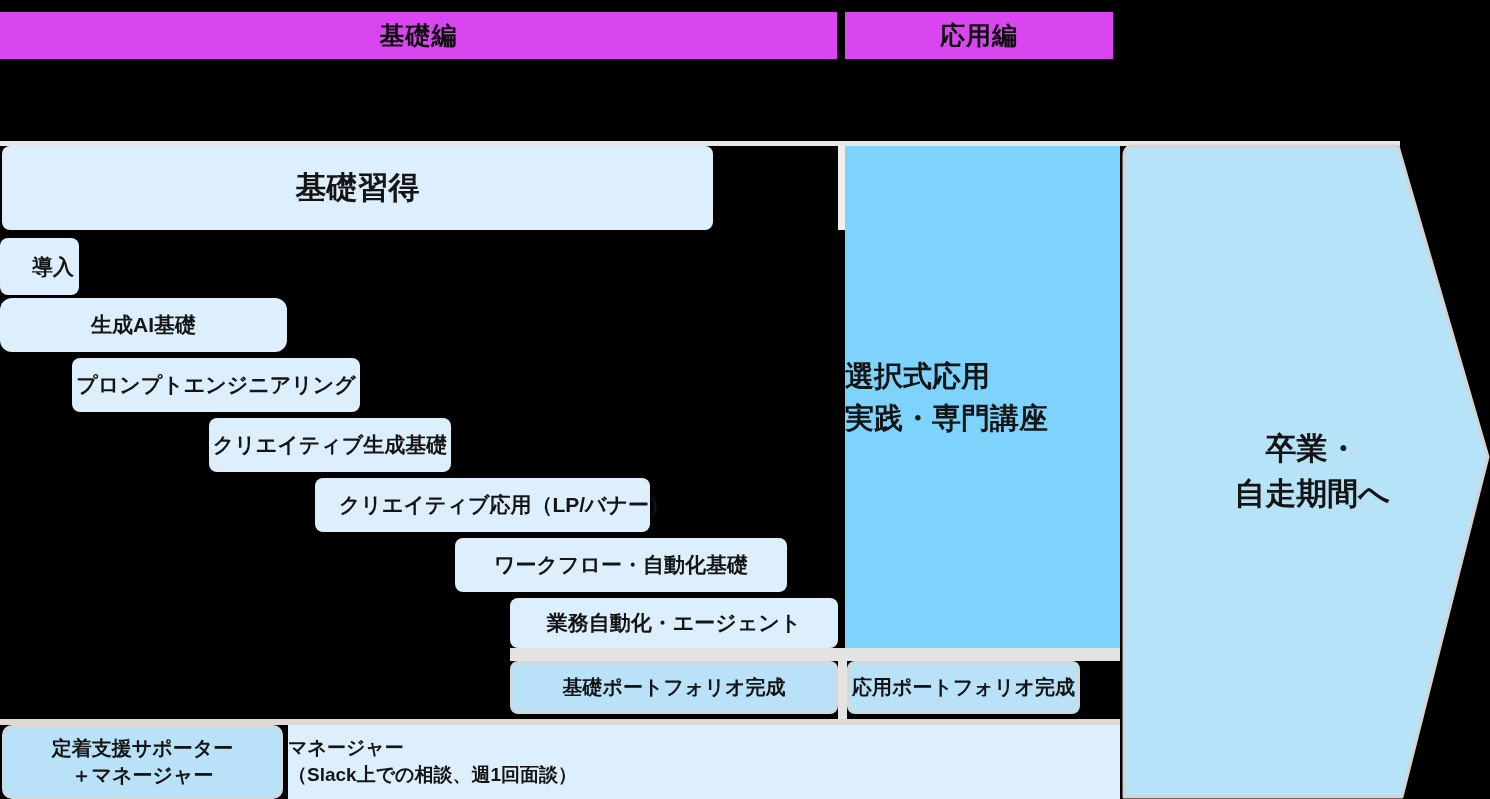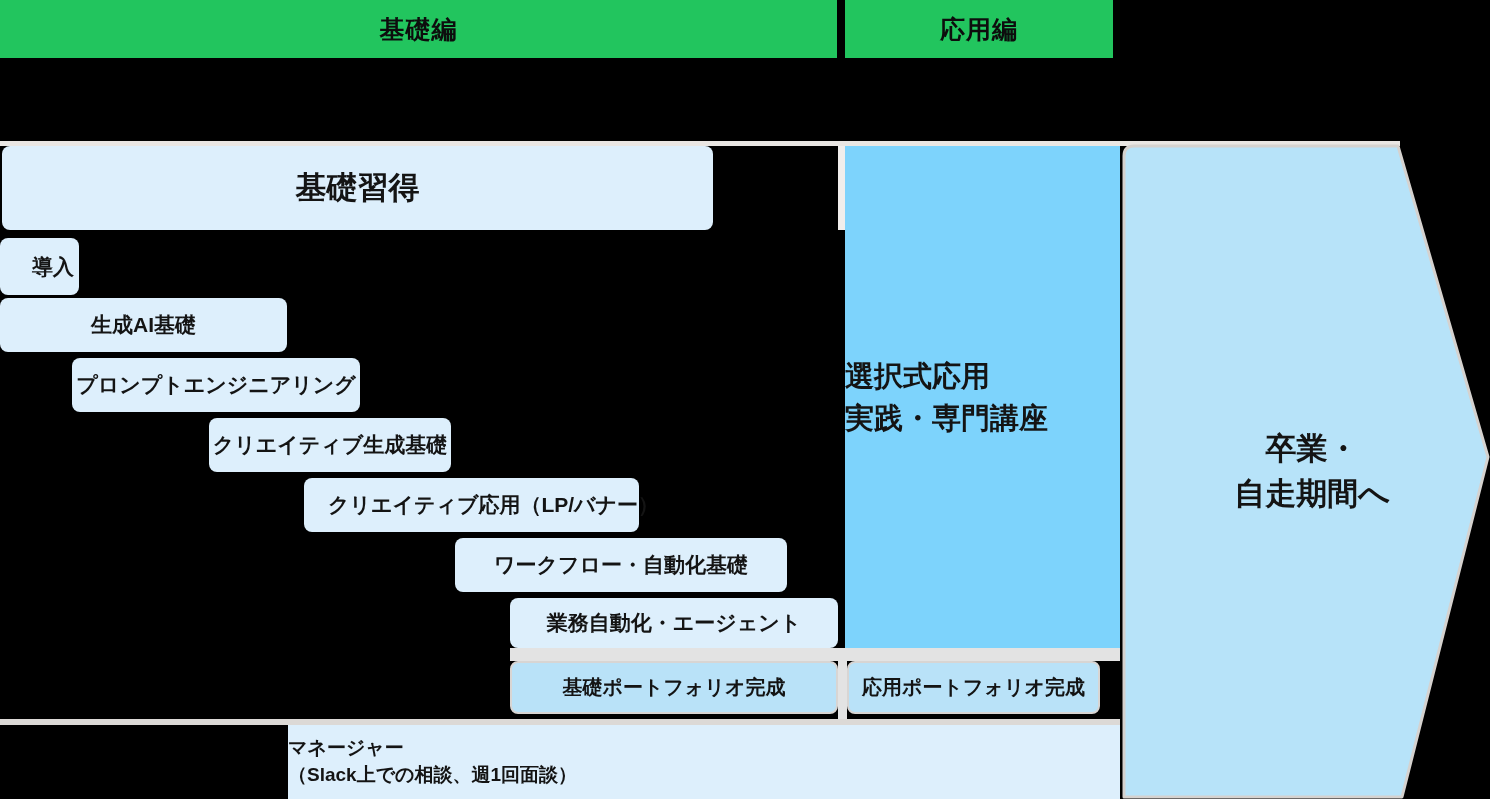--- a/index.html
+++ b/index.html
@@ -4,21 +4,21 @@
 <style>
   html,body{margin:0;padding:0;background:#000;}
   #canvas{
     position:relative;width:1490px;height:799px;overflow:hidden;
     background:#000;font-family:"Liberation Sans","DejaVu Sans",sans-serif;
     color:#141414;
   }
   .abs{position:absolute;box-sizing:border-box;}
   
   .phase{
-    top:0;height:58px;background:#22c55e;
+    top:12px;height:47px;background:#d946ef;
     display:flex;align-items:center;justify-content:center;
     font-size:25px;font-weight:bold;color:#0d0d0d;letter-spacing:1px;
   }
   #phase-basic{left:0;width:837px;}
   #phase-applied{left:845px;width:268px;}
   #phase-grad{left:1121px;width:278px;}
   
   .sep{background:#e9e6e3;}
   #sep-top{left:0;top:141px;width:1400px;height:5px;}
   #sep-colgap-top{left:838px;top:146px;width:7px;height:84px;background:#f0eeec;}
@@ -31,39 +31,39 @@
     left:2px;top:146px;width:711px;height:84px;background:#ddeffc;border-radius:8px;
     display:flex;align-items:center;justify-content:center;
     font-size:31px;font-weight:bold;
   }
   .step{
     background:#ddeffc;border-radius:8px;
     display:flex;align-items:center;justify-content:center;
     font-size:21px;font-weight:600;white-space:nowrap;
   }
   #step-0{left:0;top:238px;width:79px;height:57px;padding-left:27px;}
-  #step-1{left:0;top:298px;width:287px;height:54px;}
+  #step-1{left:0;top:298px;width:287px;height:54px;border-radius:12px;}
   #step-2{left:72px;top:358px;width:288px;height:54px;}
   #step-3{left:209px;top:418px;width:242px;height:54px;}
-  #step-4{left:304px;top:478px;width:335px;height:54px;padding-left:44px;}
+  #step-4{left:315px;top:478px;width:335px;height:54px;padding-left:44px;}
   #step-5{left:455px;top:538px;width:332px;height:54px;}
   #step-6{left:510px;top:598px;width:328px;height:50px;}
   .milestone{
     background:#b9e2f8;border:2px solid #d8d5d3;border-radius:8px;
     display:flex;align-items:center;justify-content:center;
     font-size:20px;font-weight:600;white-space:nowrap;
   }
   #milestone-basic{left:510px;top:661px;width:328px;height:53px;}
   
   #applied-box{
     left:845px;top:146px;width:275px;height:502px;background:#7dd3fc;
     display:flex;flex-direction:column;align-items:flex-start;justify-content:center;
     font-size:29px;font-weight:bold;line-height:1.45;text-align:center;
   }
-  #milestone-applied{left:847px;top:661px;width:253px;height:53px;}
+  #milestone-applied{left:847px;top:661px;width:233px;height:53px;}
   
   #grad-arrow-svg{left:1122px;top:144px;width:368px;height:655px;}
   #grad-label{
     left:1122px;top:144px;width:332px;height:655px;
     display:flex;flex-direction:column;align-items:center;justify-content:center;
     font-size:31px;font-weight:bold;line-height:1.45;text-align:center;padding-left:48px;
   }
   
   #support-left{
     left:2px;top:725px;width:281px;height:74px;background:#b9e2f8;
@@ -134,18 +134,22 @@
   </div>
 
   <svg class="abs" id="grad-arrow-svg" viewBox="0 0 368 655" preserveAspectRatio="none">
     <path d="M12,2 H276 L366,313 L280,653 H2 V12 Q2,2 12,2 Z" fill="#b7e3f9" stroke="#d5d2cf" stroke-width="3" stroke-linejoin="round"></path>
   </svg>
   <div class="abs" id="grad-label">
     <span>卒業・</span>
     <span>自走期間へ</span>
   </div>
 
+  <div class="abs" id="support-left">
+    <span>定着支援サポーター</span>
+    <span>＋マネージャー</span>
+  </div>
   <div class="abs" id="support-right">
     <span>マネージャー</span>
     <span>（Slack上での相談、週1回面談）</span>
   </div>
 
 </div>
 
 </body></html>

